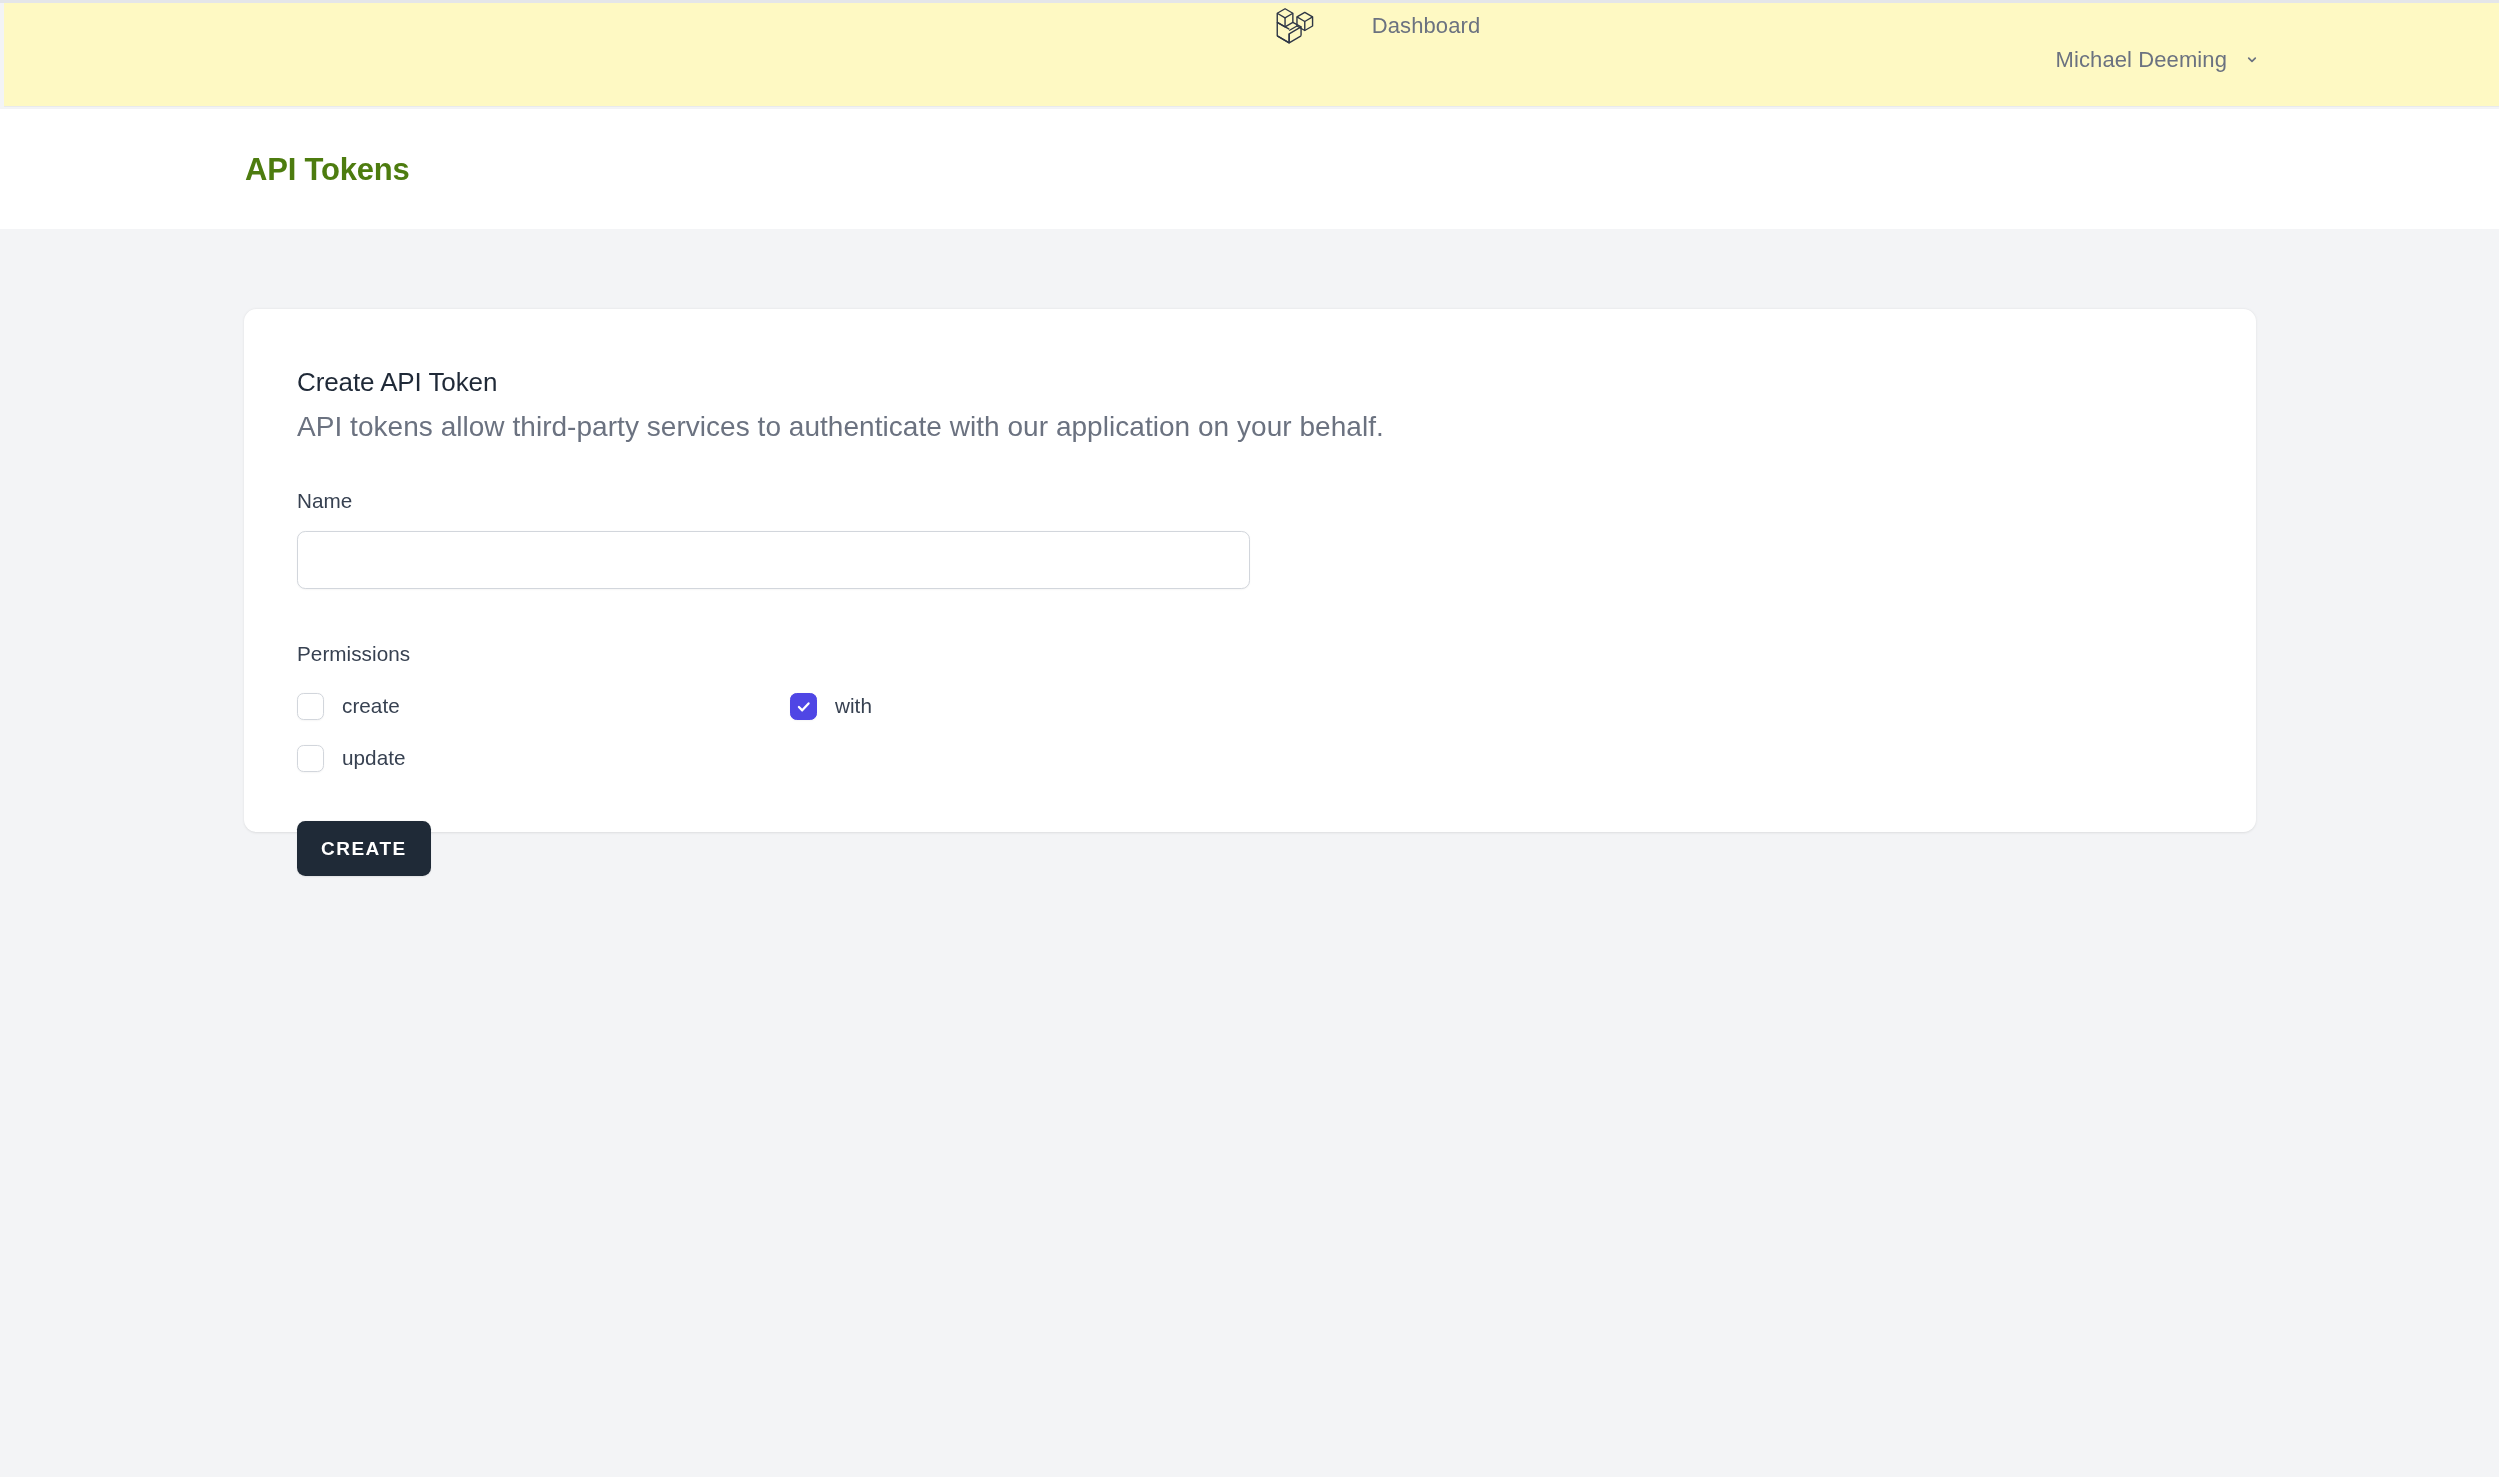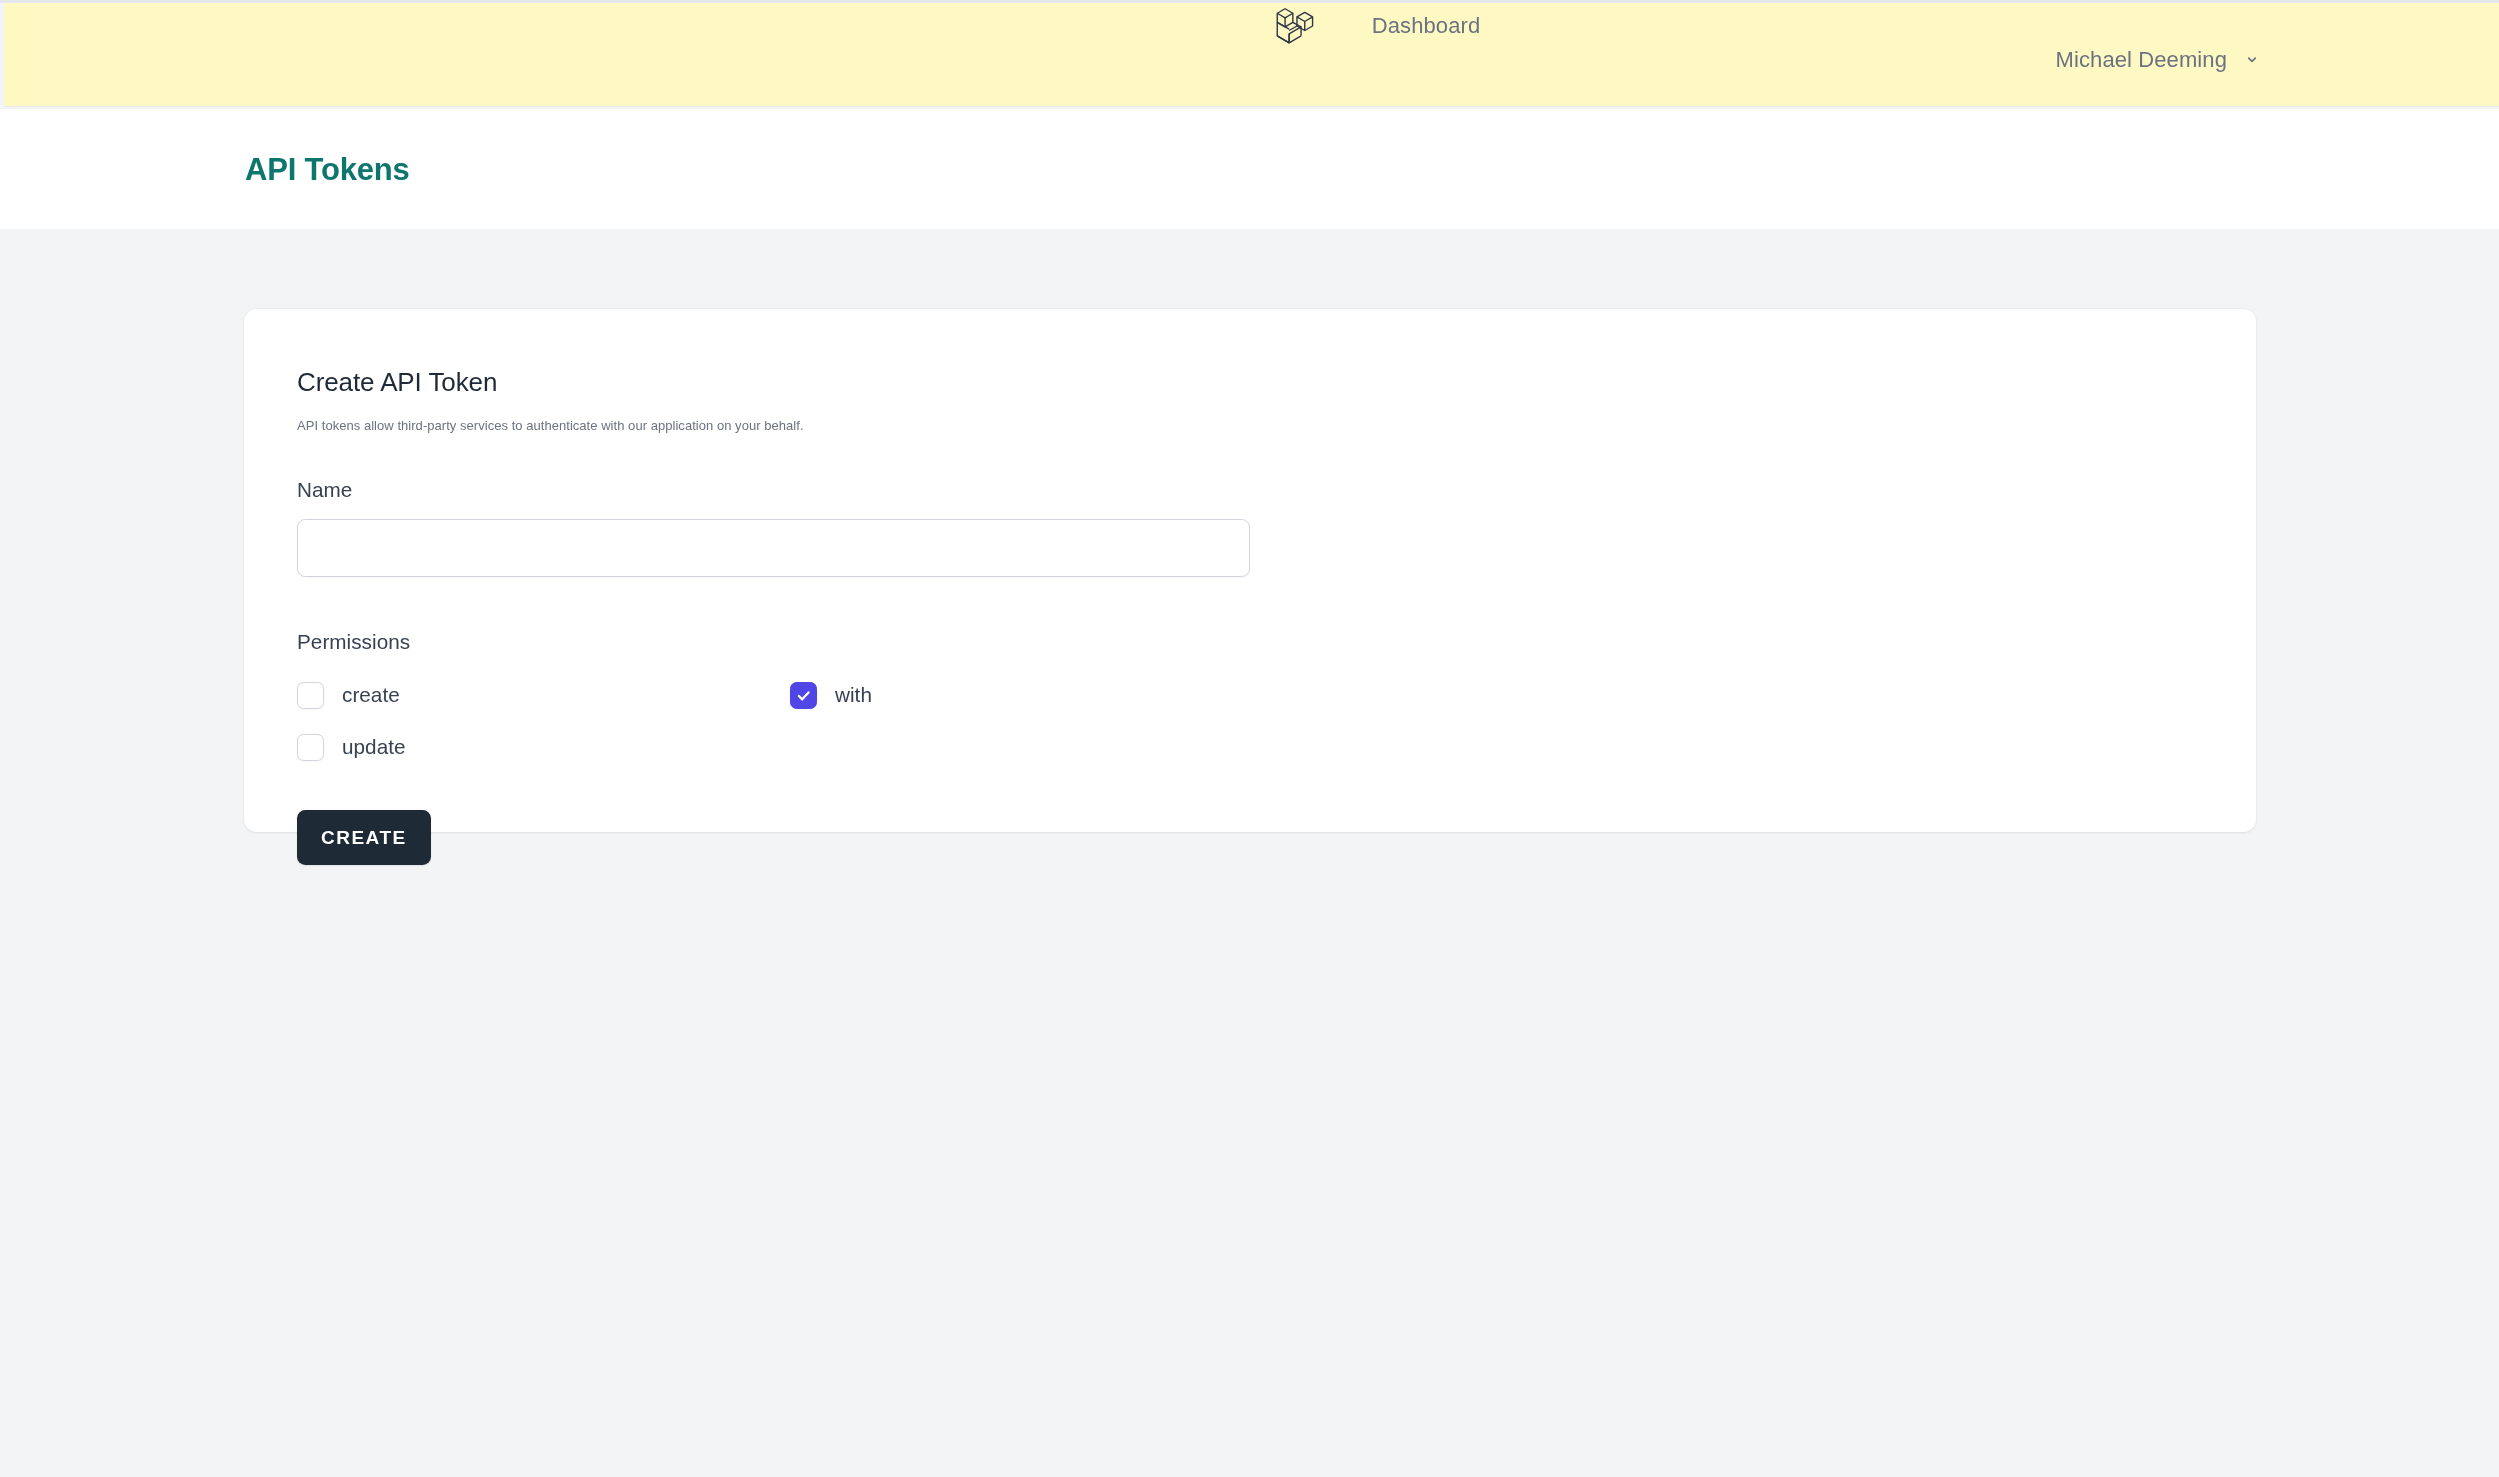--- a/index.html
+++ b/index.html
@@ -96,21 +96,21 @@
     background: #ffffff;
     box-shadow: 0 1.7px 4.1px rgba(0,0,0,0.055);
     display: flex;
     align-items: center;
   }
 
   .page-title {
     margin-left: 245px;
     font-size: 31px;
     font-weight: 700;
-    color: #0f766e;
+    color: #4d7c0f;
     letter-spacing: -0.2px;
     line-height: 1;
     text-align: right;
   }
 
   
   .main {
     position: absolute;
     top: 229px; left: 0;
     width: 2500px;
@@ -135,22 +135,22 @@
 
   .card-title {
     font-size: 26px;
     font-weight: 400;
     color: #1f2937;
     line-height: 1;
     letter-spacing: -0.1px;
   }
 
   .card-desc {
-    margin-top: 22px;
-    font-size: 13px;
+    margin-top: 13px;
+    font-size: 28px;
     color: #6b7280;
     line-height: 1.35;
     letter-spacing: 0.04px;
   }
 
   .field-block {
     margin-top: 45px;
   }
 
   .field-label {

